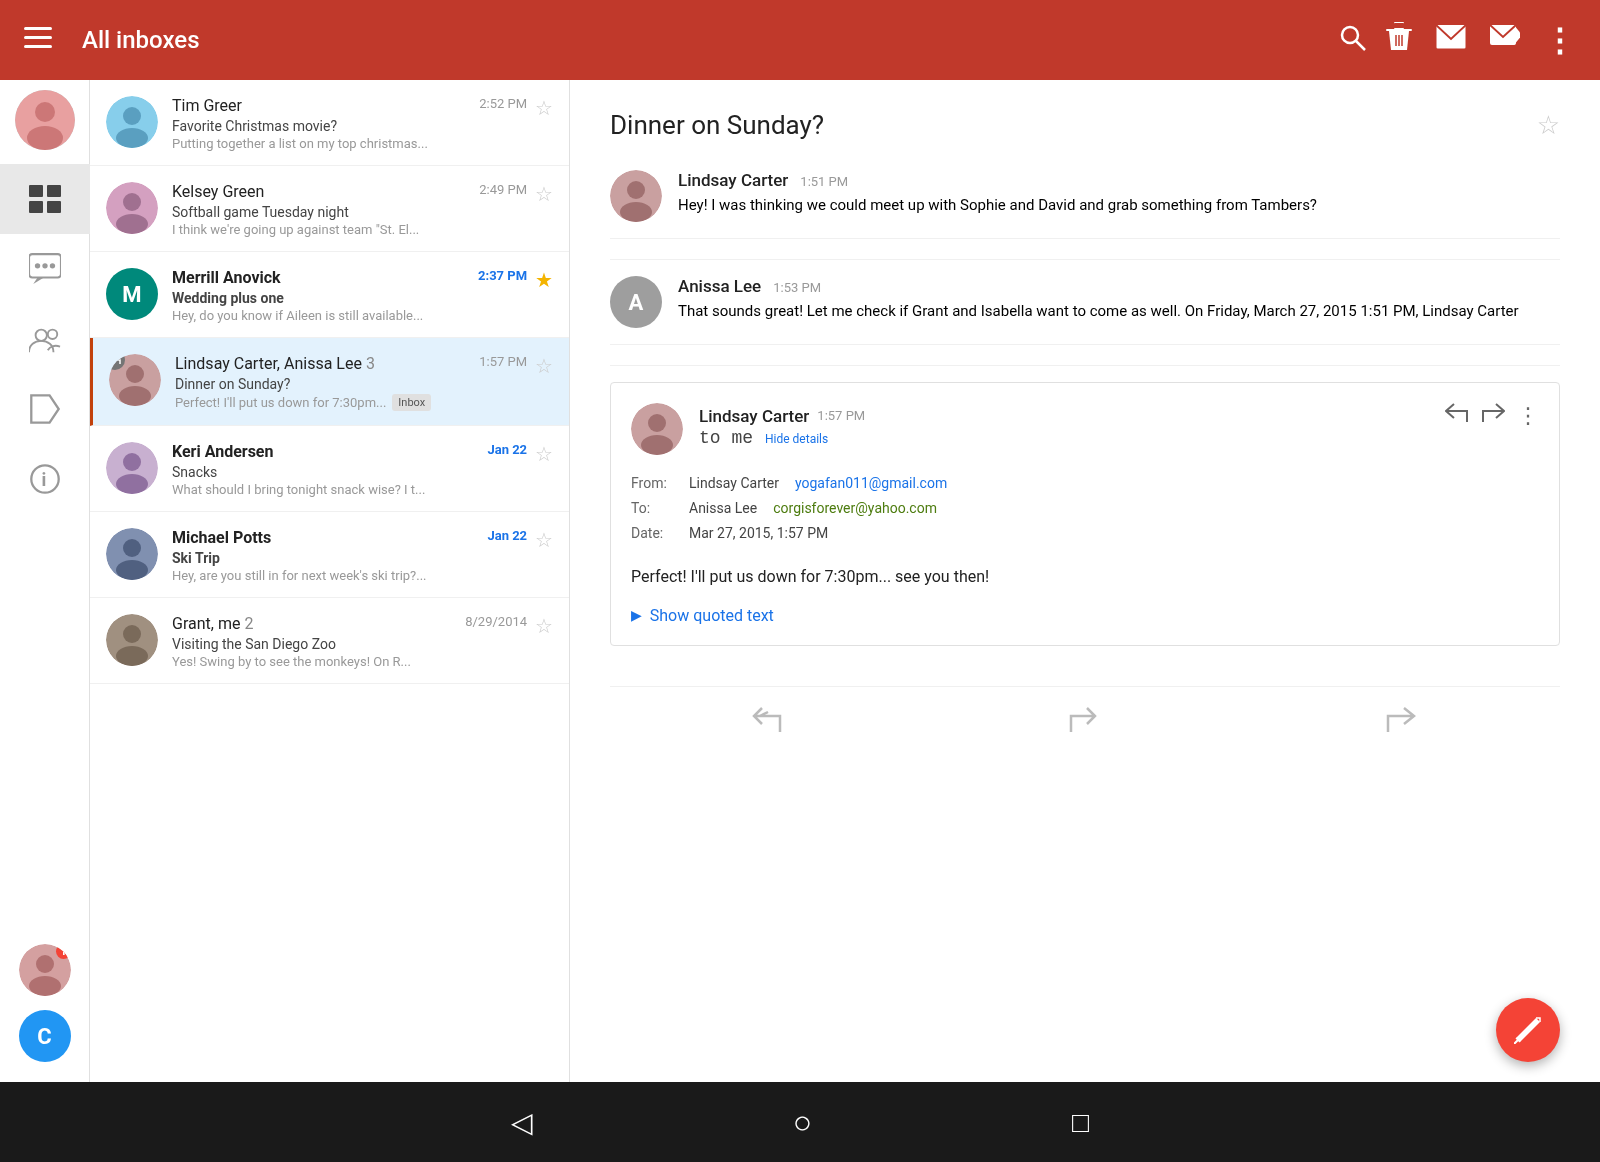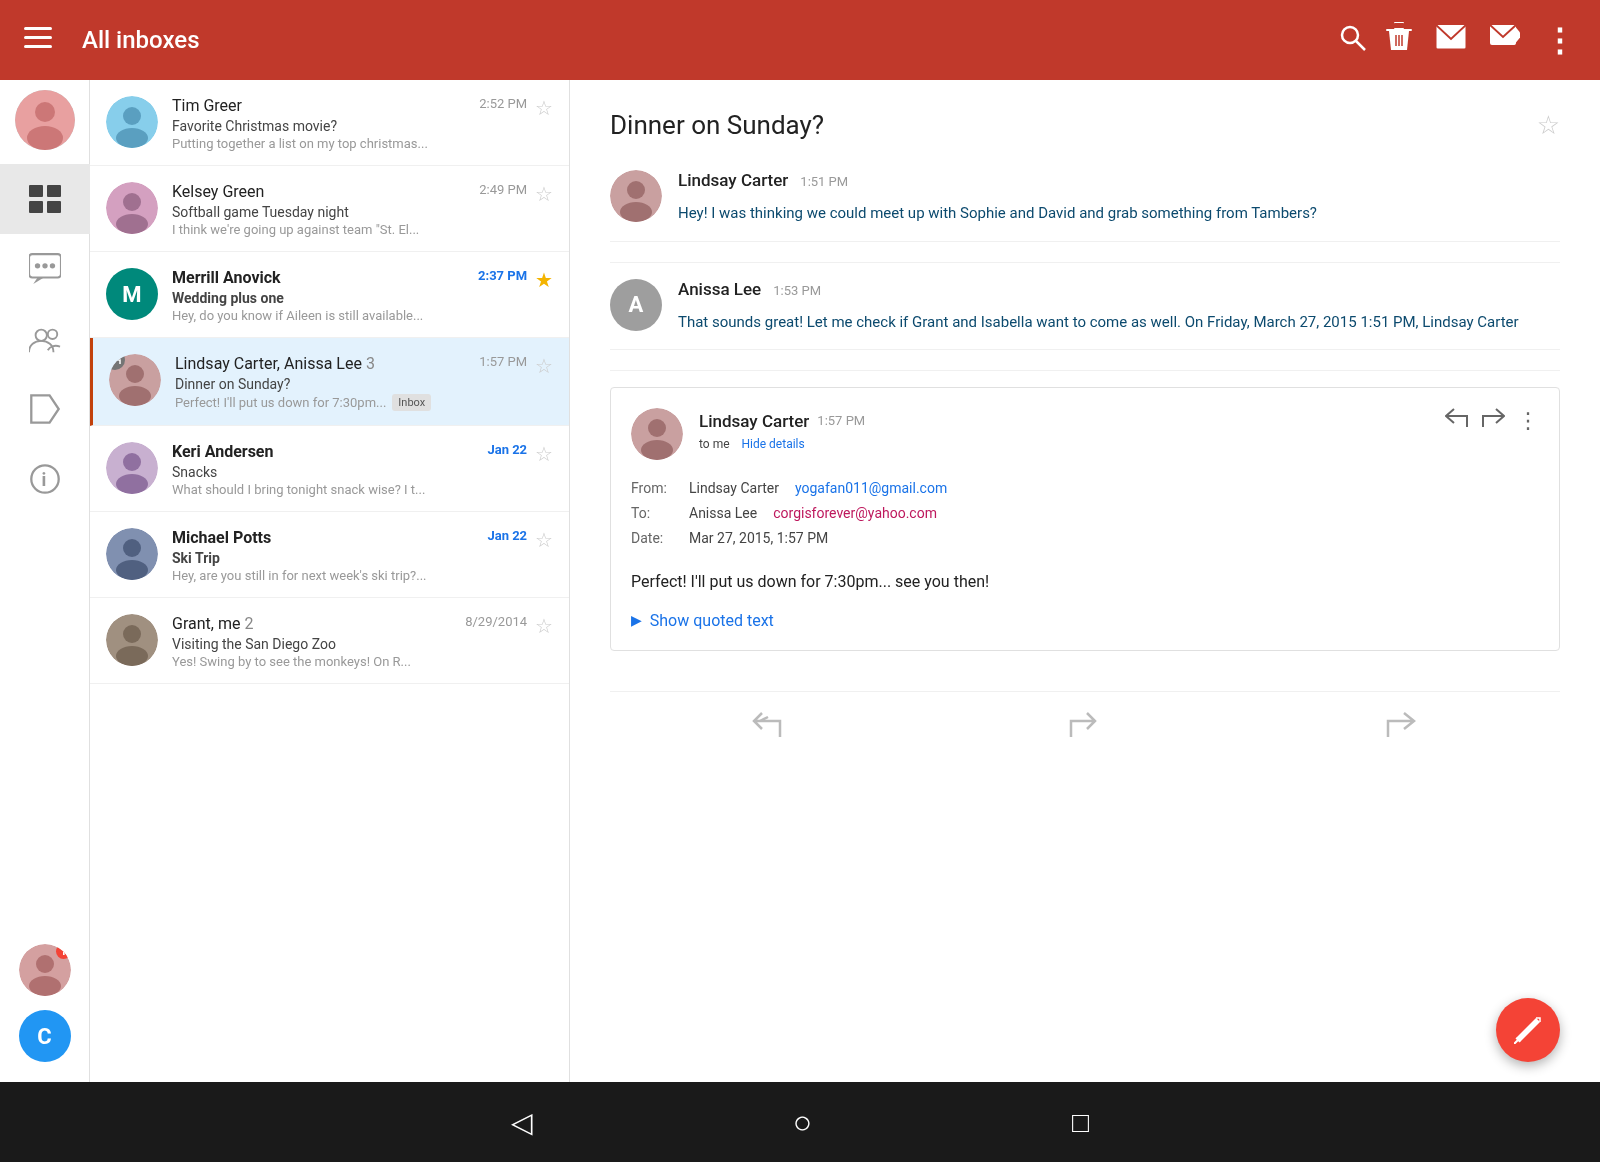--- a/index.html
+++ b/index.html
@@ -100,21 +100,21 @@
     .detail-title { font-size: 26px; color: #222; font-weight: 400; }
     .detail-star { color: #ccc; font-size: 26px; }
 
     .message-block { margin-bottom: 20px; }
     .message-header { display: flex; align-items: flex-start; margin-bottom: 8px; padding-bottom: 16px; border-bottom: 1px solid #f0f0f0; }
     .message-avatar { width: 52px; height: 52px; border-radius: 50%; overflow: hidden; margin-right: 16px; flex-shrink: 0; }
     .message-avatar-letter { width: 52px; height: 52px; border-radius: 50%; display: flex; align-items: center; justify-content: center; font-size: 22px; font-weight: bold; color: white; margin-right: 16px; flex-shrink: 0; }
     .message-info { flex: 1; }
     .message-sender { font-size: 17px; font-weight: 500; color: #222; }
     .message-time { font-size: 13px; color: #999; margin-left: 8px; }
-    .message-body { font-size: 15px; color: #0c4a6e; line-height: 1.5; margin-top: 12px; }
+    .message-body { font-size: 15px; color: #000000; line-height: 1.5; margin-top: 4px; }
 
     
     .message-expanded { border: 1px solid #e0e0e0; border-radius: 4px; padding: 20px; margin-top: 10px; }
     .message-exp-header { display: flex; align-items: flex-start; margin-bottom: 12px; }
     .msg-actions { display: flex; align-items: center; gap: 12px; margin-left: auto; }
     .msg-action-btn { color: #666; font-size: 22px; cursor: pointer; }
     .detail-meta { margin: 16px 0; font-size: 14px; color: #444; line-height: 1.8; }
     .detail-meta-row { display: flex; gap: 8px; }
     .detail-meta-label { color: #666; width: 50px; }
     .message-text { font-size: 16px; color: #222; margin: 20px 0; }
@@ -473,36 +473,36 @@
               </span>
               <span class="msg-action-btn">
                 <svg width="24" height="20" viewBox="0 0 24 20" fill="#666">
                     <path d="M15 1 L23 8 L15 15 M23 8 L2 8 L2 19" fill="none" stroke="#666" stroke-width="2"></path>
                   </svg>
               </span>
               <span class="msg-action-btn" style="font-size:22px;color:#666;">⋮</span>
             </div>
           </div>
           <div>
-            <span style="color:#444;font-size:12px;">to me</span>
+            <span style="color:#444;font-size:18px;font-family:Liberation Mono, monospace;">to me</span>
             <span style="color:#1a73e8;font-size:12px;margin-left:8px;cursor:pointer;">Hide details</span>
           </div>
         </div>
       </div>
 
       <div class="detail-meta">
         <div class="detail-meta-row">
           <span class="detail-meta-label">From:</span>
           <span>Lindsay Carter</span>
           <span style="color:#1a73e8;margin-left:8px;">yogafan011@gmail.com</span>
         </div>
         <div class="detail-meta-row">
           <span class="detail-meta-label">To:</span>
           <span>Anissa Lee</span>
-          <span style="color:#be185d;margin-left:8px;">corgisforever@yahoo.com</span>
+          <span style="color:#4d7c0f;margin-left:8px;">corgisforever@yahoo.com</span>
         </div>
         <div class="detail-meta-row">
           <span class="detail-meta-label">Date:</span>
           <span>Mar 27, 2015, 1:57 PM</span>
         </div>
       </div>
 
       <div class="message-text">Perfect! I'll put us down for 7:30pm... see you then!</div>
 
       <div class="show-quoted">

